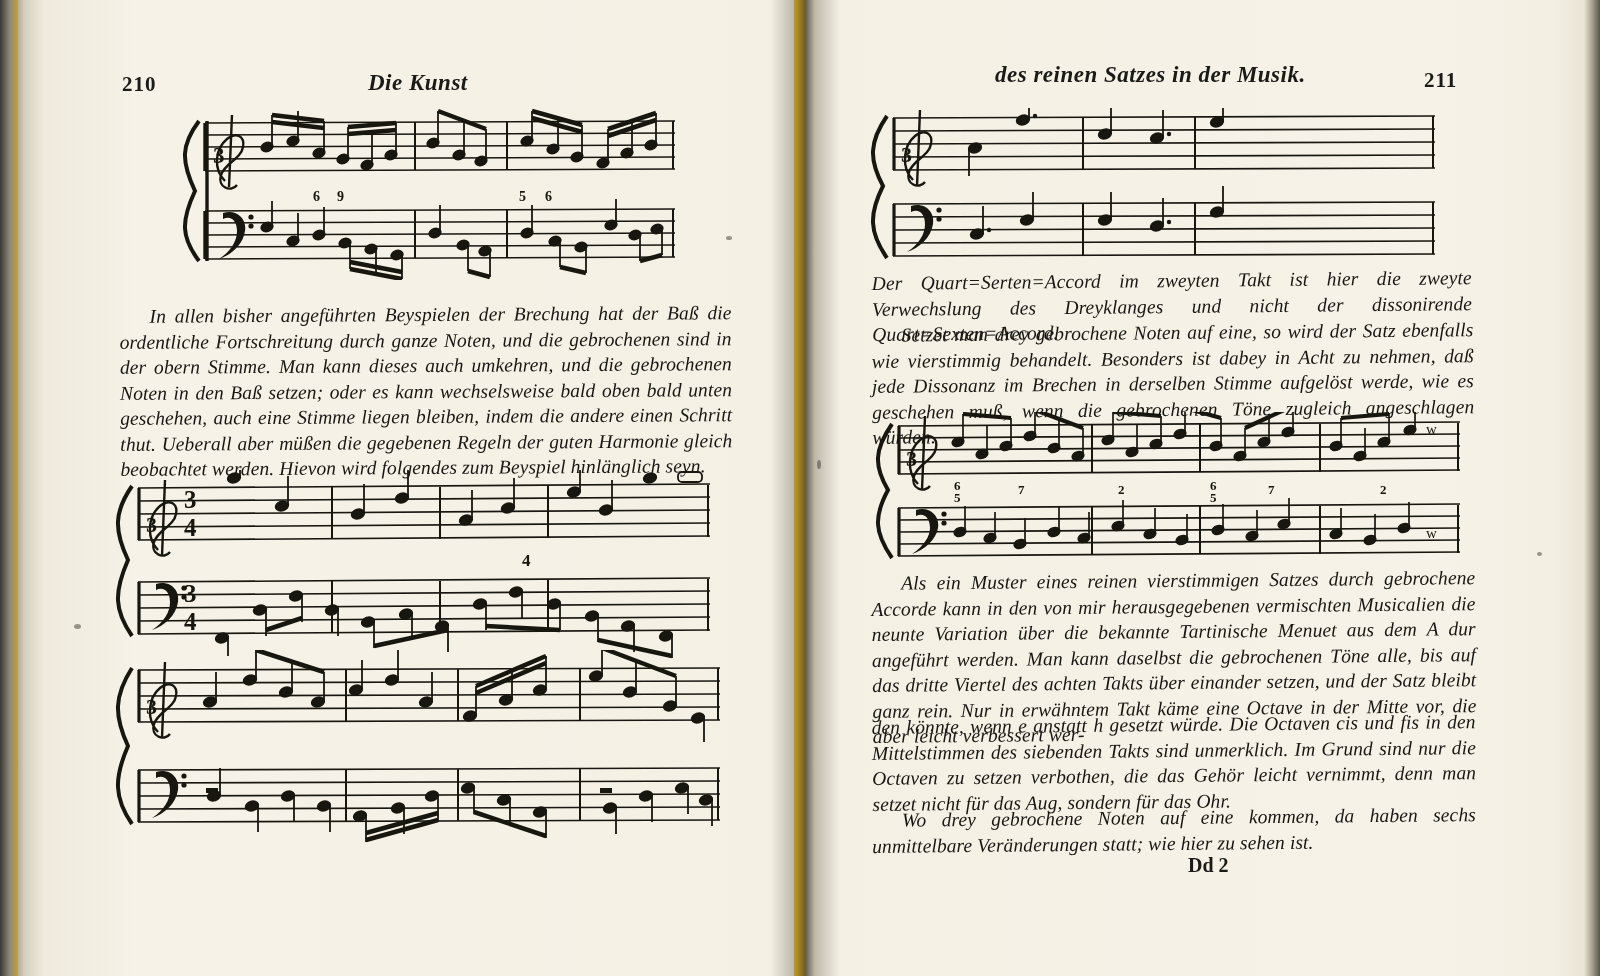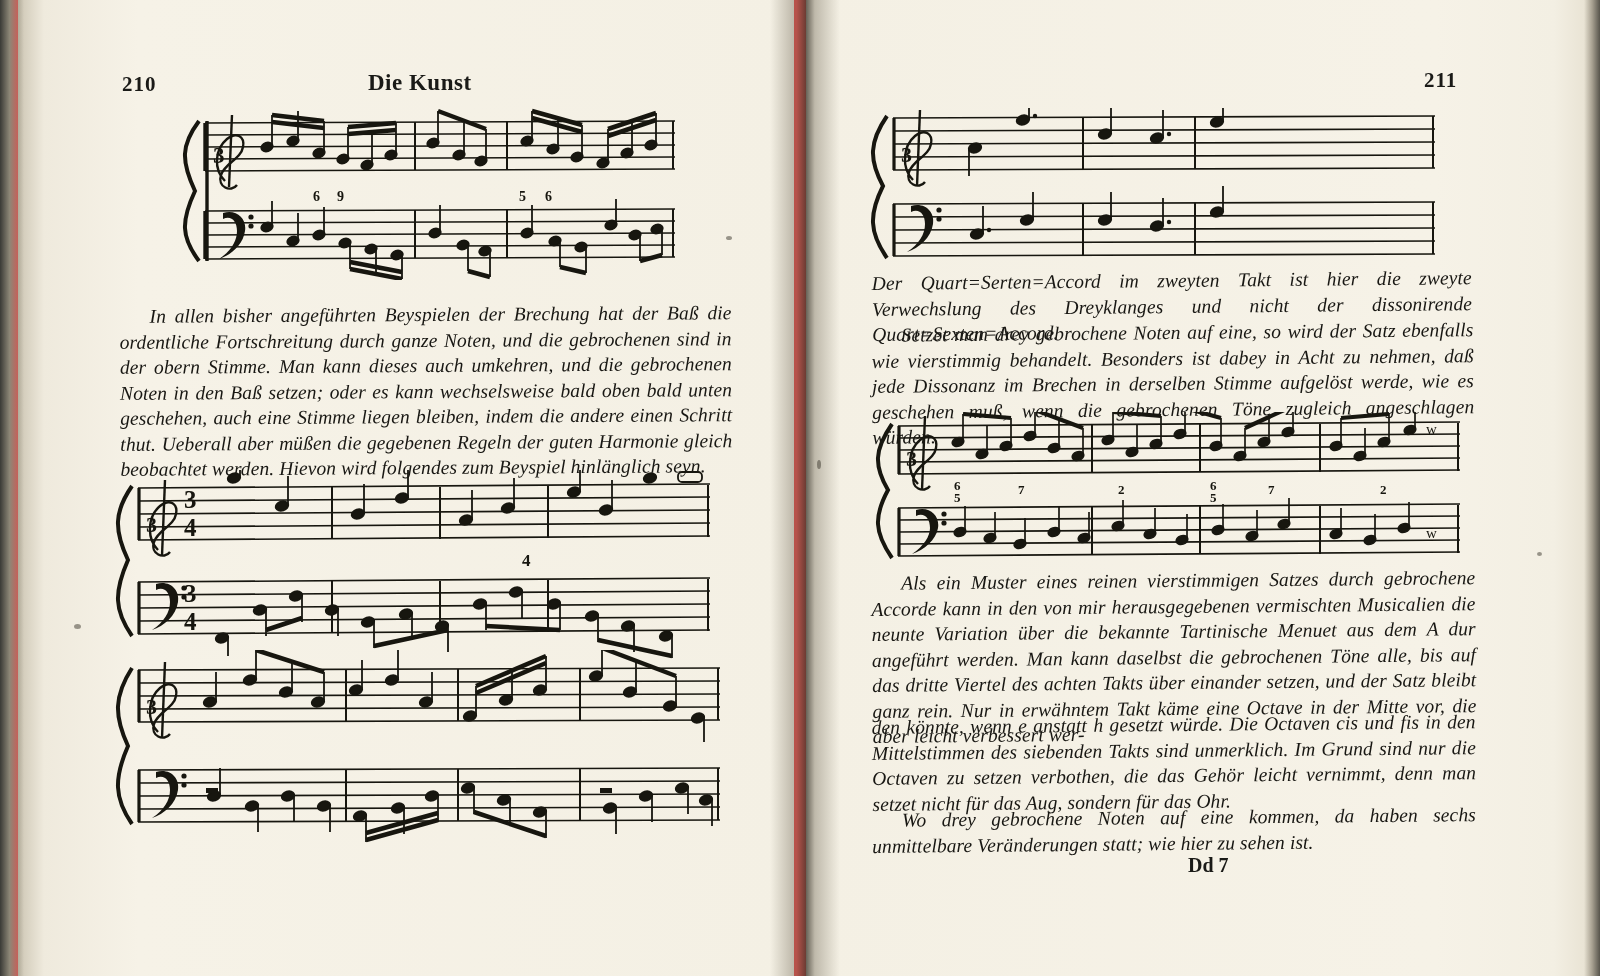--- a/index.html
+++ b/index.html
@@ -5,21 +5,21 @@
   html, body {
     margin: 0;
     padding: 0;
     background: #2b2b2b;
   }
   #page {
     position: relative;
     width: 1600px;
     height: 976px;
     overflow: hidden;
-    background: #ef4444;
+    background: #eab308;
     font-family: "Liberation Serif", serif;
   }
 
   
   .paper {
     position: absolute;
     top: 0;
     bottom: 0;
     background: #f3efe4;
   }
@@ -70,20 +70,21 @@
     position: absolute;
     z-index: 6;
     font-family: "Liberation Serif", serif;
     font-weight: bold;
     color: #1a1a17;
   }
   .folio { font-size: 21px; letter-spacing: 1px; }
   .running {
     font-size: 23px;
     letter-spacing: 0.5px;
+    font-style: italic;
   }
 
   
   .para {
     position: absolute;
     z-index: 6;
     color: #181713;
     font-size: 19.5px;
     line-height: 25.5px;
     text-align: justify;
@@ -125,20 +126,21 @@
 
   <div class="paper left"></div>
   <div class="paper right"></div>
   <div class="gutter"></div>
   <div class="edge-left"></div>
   <div class="edge-right"></div>
 
   <div class="hdr folio" style="left:122px; top:72px;">210</div>
   <div class="hdr running" style="left:368px; top:70px;">Die Kunst</div>
 
+  <div class="hdr running" style="left:995px; top:62px;">des reinen Satzes in der Musik.</div>
   <div class="hdr folio" style="left:1424px; top:68px;font-family:Liberation Serif, serif;">211</div>
 
   <div class="system" style="left:115px; top:105px;">
     <svg width="580" height="175" viewBox="0 0 580 175">
       <g stroke="#17160f" stroke-width="1.6">
 
         <line x1="90" y1="18" x2="560" y2="16"></line>
         <line x1="90" y1="30" x2="560" y2="28"></line>
         <line x1="90" y1="42" x2="560" y2="40"></line>
         <line x1="90" y1="54" x2="560" y2="52"></line>
@@ -737,20 +739,20 @@
       </g>
     </svg>
   </div>
 
   <div class="para r ind" style="left:872px; top:568px; width:604px;">Als ein Muster eines reinen vierstimmigen Satzes durch gebrochene Accorde kann in den von mir herausgegebenen vermischten Musicalien die neunte Variation über die bekannte Tartinische Menuet aus dem A dur angeführt werden. Man kann daselbst die gebrochenen Töne alle, bis auf das dritte Viertel des achten Takts über einander setzen, und der Satz bleibt ganz rein.  Nur in erwähntem Takt käme eine Octave in der Mitte vor, die aber leicht verbessert wer-</div>
 
   <div class="para r" style="left:872px; top:712px; width:604px;">den könnte, wenn e anstatt h gesetzt würde.  Die Octaven cis und fis in den Mittelstimmen des siebenden Takts sind unmerklich.  Im Grund sind nur die Octaven zu setzen verbothen, die das Gehör leicht vernimmt, denn man setzet nicht für das Aug, sondern für das Ohr.</div>
 
   <div class="para r ind" style="left:872px; top:805px; width:604px;">Wo drey gebrochene Noten auf eine kommen, da haben sechs unmittelbare Veränderungen statt; wie hier zu sehen ist.</div>
 
-  <div class="catchword" style="left:1188px; top:854px;">Dd 7</div>
+  <div class="catchword" style="left:1188px; top:854px;">Dd 2</div>
 
   <div class="speck" style="left:726px; top:236px; width:6px; height:4px;"></div>
   <div class="speck" style="left:74px; top:624px; width:7px; height:5px;"></div>
   <div class="speck" style="left:817px; top:460px; width:4px; height:9px;"></div>
   <div class="speck" style="left:1537px; top:552px; width:5px; height:4px;"></div>
 
 </div>
 
 </body></html>

